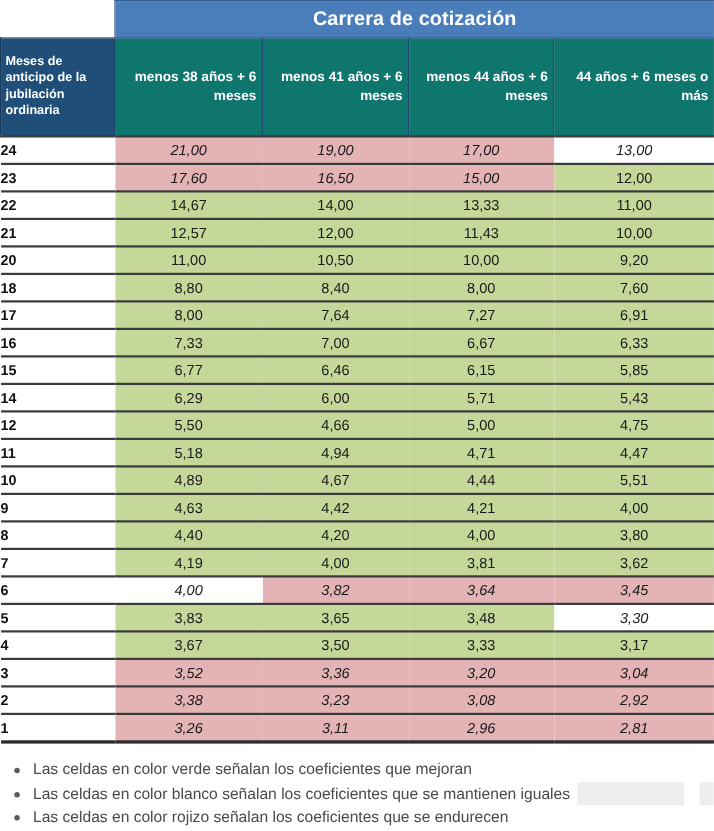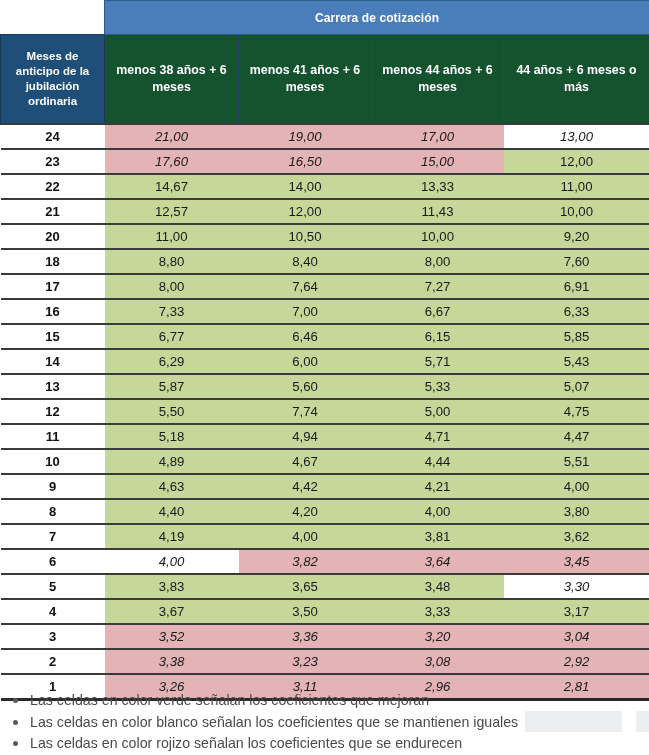--- a/index.html
+++ b/index.html
@@ -35,54 +35,53 @@
 
   
   .corner-blank {
     background: #ffffff;
     border: none;
   }
   .banner {
     background: #4a7ebb;
     color: #ffffff;
     font-weight: bold;
-    font-size: 12px;
+    font-size: 18px;
     text-align: center;
     height: 31px;
     border: 1px solid #2f5a8c;
     letter-spacing: .1px;
   }
   .rowhead-title {
     background: #1f4e79;
     color: #ffffff;
     font-weight: bold;
     font-size: 11.5px;
-    text-align: center;
+    text-align: left;
     line-height: 1.32;
     vertical-align: middle;
     padding: 3px 4px;
     border: 1px solid #17395a;
   }
   .colhead {
-    background: #14532d;
+    background: #0f766e;
     color: #ffffff;
     font-weight: bold;
     font-size: 12.4px;
-    text-align: center;
+    text-align: right;
     line-height: 1.35;
     vertical-align: middle;
     padding: 4px 5px;
     border: 1px solid #21456e;
     height: 80px;
   }
 
   
   td.rowlabel {
     width: 104px;
-    text-align: center;
     font-weight: bold;
     font-size: 13px;
     color: #111111;
     background: #ffffff;
     border-top: 2px solid #3a3a3a;
     border-bottom: 2px solid #3a3a3a;
     border-left: none;
     border-right: none;
     height: 23px;
     padding: 0;
@@ -240,30 +239,23 @@
           <td class="val bg-green">5,85</td>
         </tr>
         <tr class="datarow">
           <td class="rowlabel">14</td>
           <td class="val bg-green">6,29</td>
           <td class="val bg-green">6,00</td>
           <td class="val bg-green">5,71</td>
           <td class="val bg-green">5,43</td>
         </tr>
         <tr class="datarow">
-          <td class="rowlabel">13</td>
-          <td class="val bg-green">5,87</td>
-          <td class="val bg-green">5,60</td>
-          <td class="val bg-green">5,33</td>
-          <td class="val bg-green">5,07</td>
-        </tr>
-        <tr class="datarow">
           <td class="rowlabel">12</td>
           <td class="val bg-green">5,50</td>
-          <td class="val bg-green">7,74</td>
+          <td class="val bg-green">4,66</td>
           <td class="val bg-green">5,00</td>
           <td class="val bg-green">4,75</td>
         </tr>
         <tr class="datarow">
           <td class="rowlabel">11</td>
           <td class="val bg-green">5,18</td>
           <td class="val bg-green">4,94</td>
           <td class="val bg-green">4,71</td>
           <td class="val bg-green">4,47</td>
         </tr>

